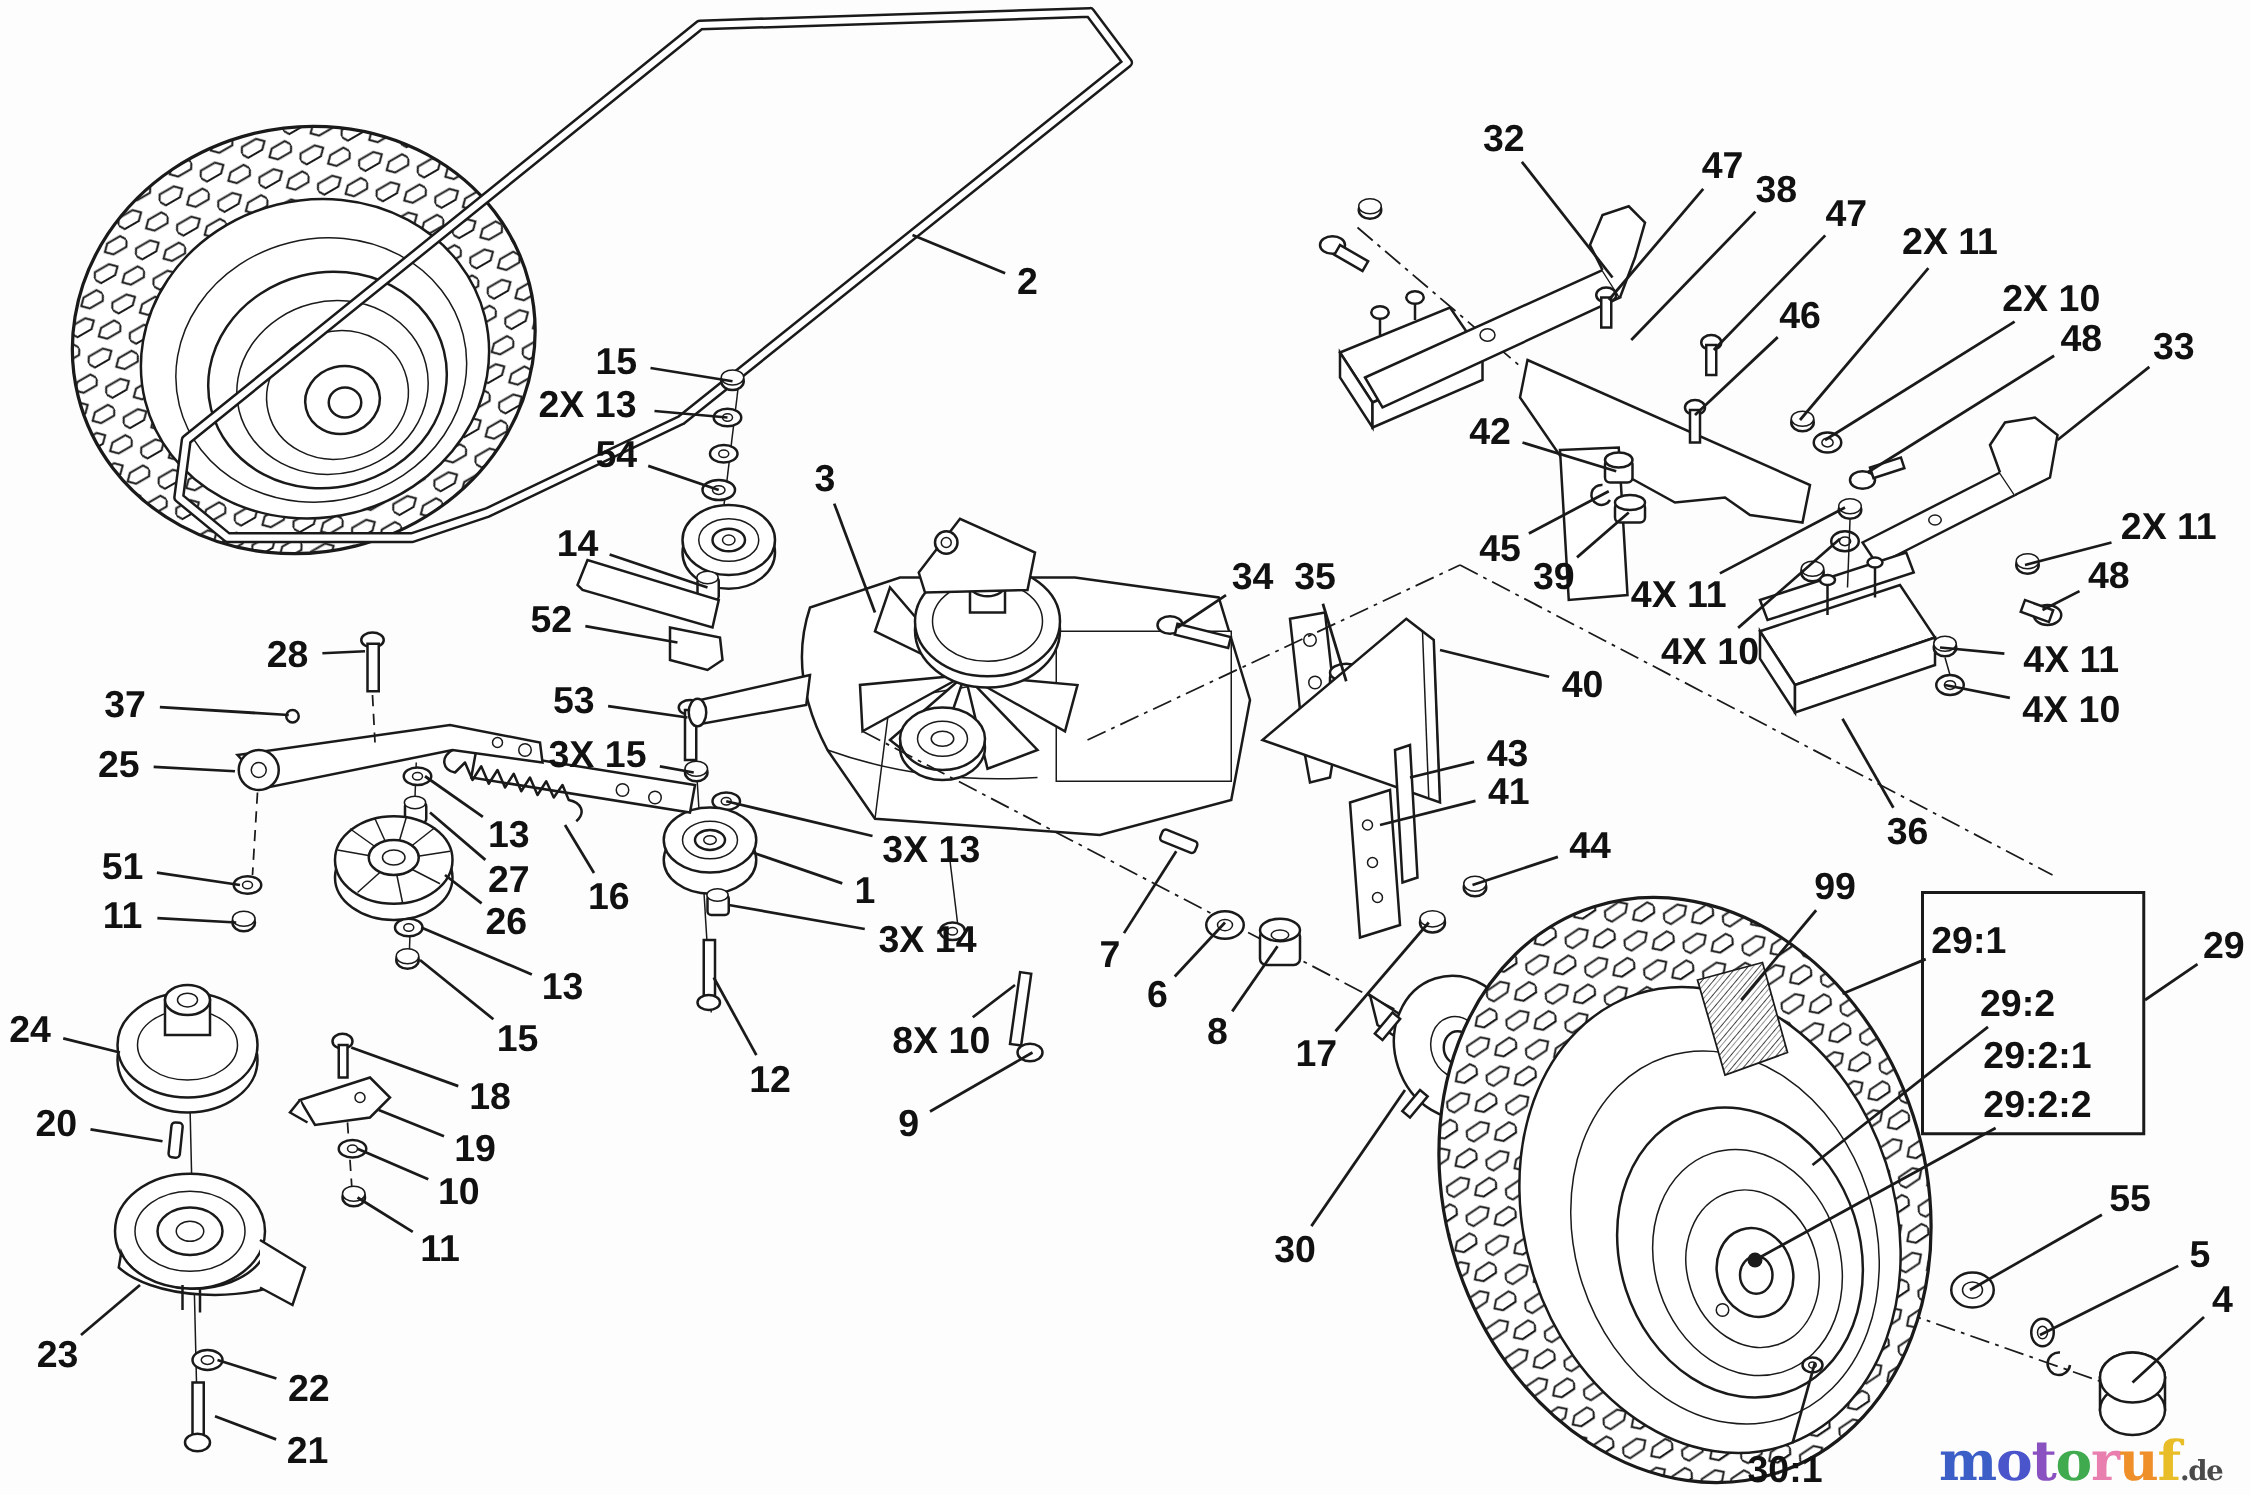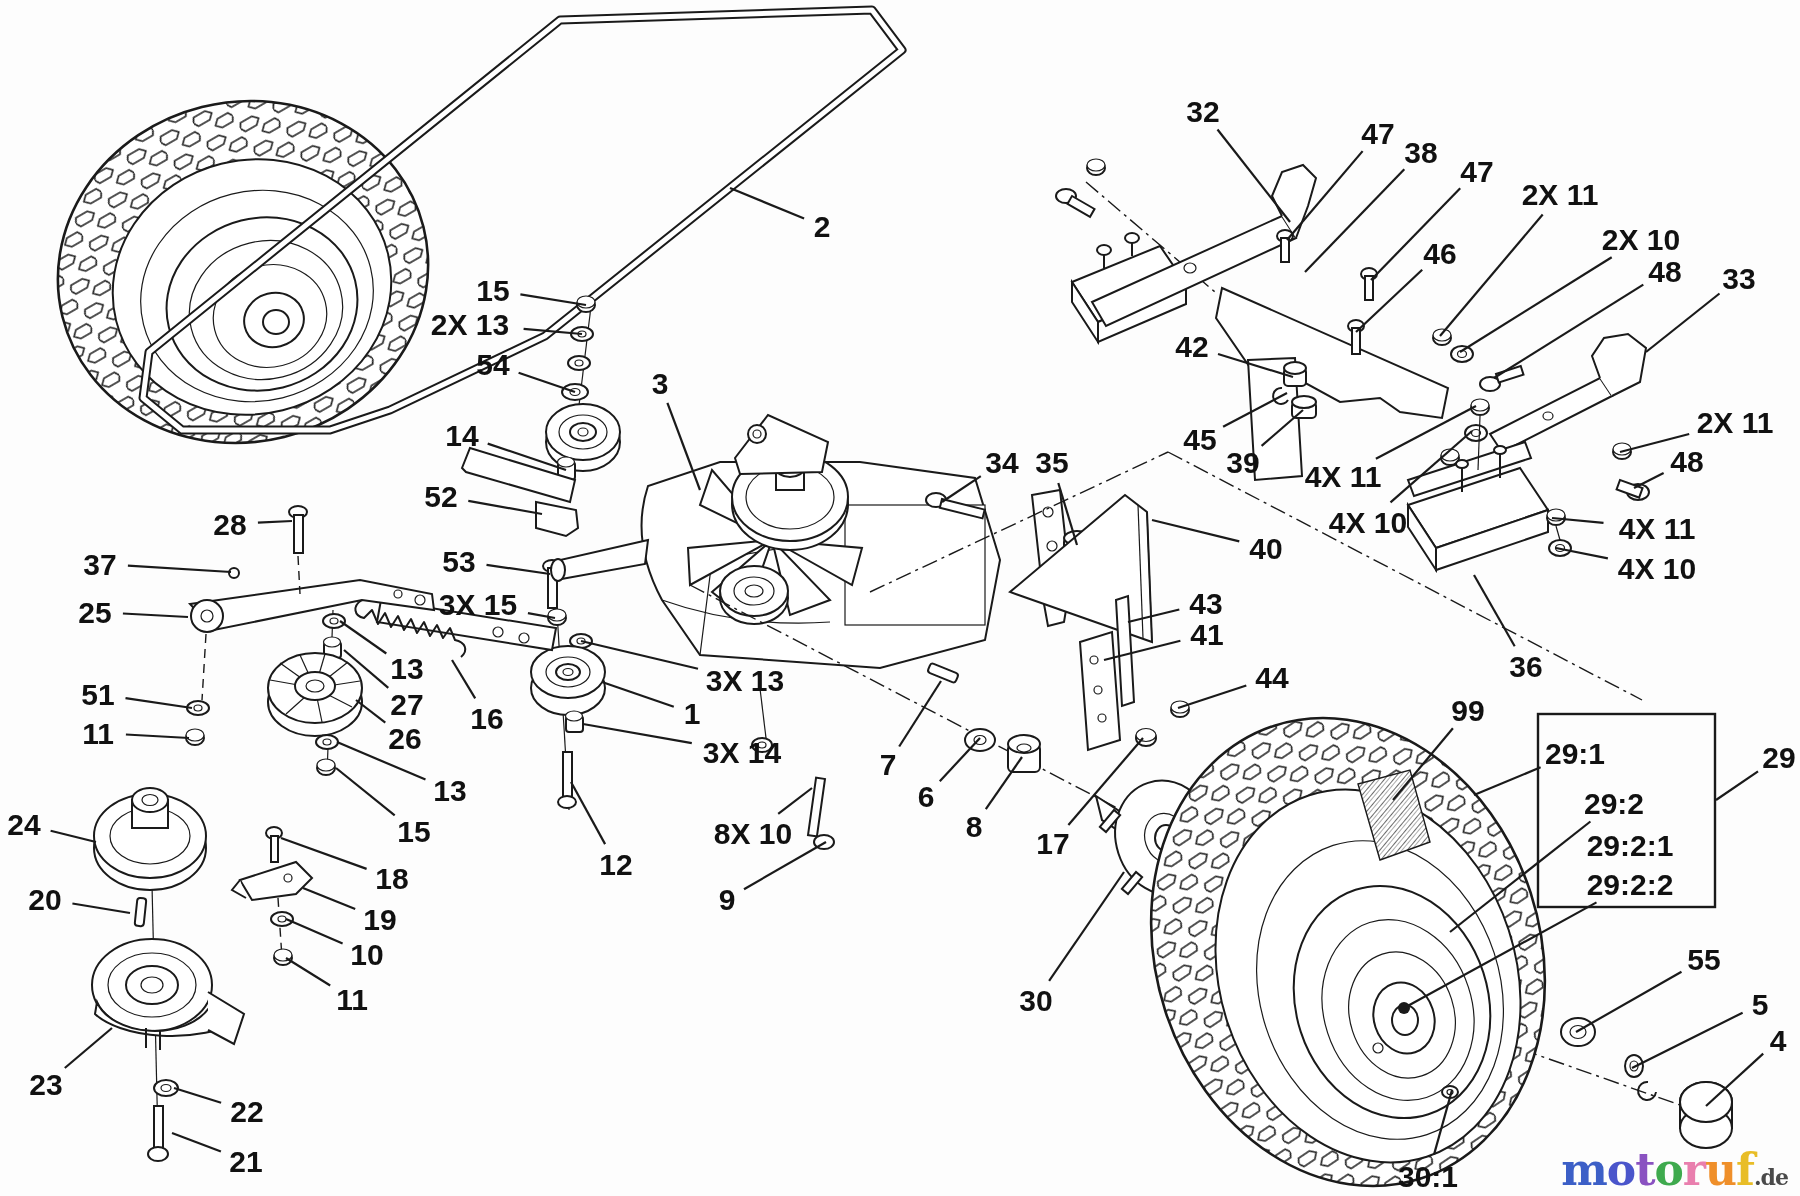--- a/index.html
+++ b/index.html
@@ -7,21 +7,21 @@
          font-family:"Liberation Sans", sans-serif;}
   svg{position:absolute;left:0;top:0;}
   .ln{fill:none;stroke:#1a1a1a;stroke-width:2;}
   .thin{fill:none;stroke:#1a1a1a;stroke-width:1.2;}
   .fw{fill:#ffffff;stroke:#1a1a1a;stroke-width:2;}
   .fwt{fill:#ffffff;stroke:#1a1a1a;stroke-width:1.2;}
   .dashdot{fill:none;stroke:#1a1a1a;stroke-width:1.4;stroke-dasharray:16 5 3 5;}
   .dashed{fill:none;stroke:#1a1a1a;stroke-width:1.4;stroke-dasharray:9 6;}
   .callout-text{font-family:"Liberation Sans",sans-serif;font-weight:bold;fill:#111;}
   .leader{stroke:#1a1a1a;stroke-width:2.2;fill:none;}
-  #watermark{position:absolute;right:12px;bottom:4px;font-family:"DejaVu Serif",serif;
+  #watermark{position:absolute;right:22px;bottom:4px;font-family:"DejaVu Serif",serif;
              font-weight:bold;font-size:44px;letter-spacing:-1px;line-height:1;}
   #watermark .suffix{font-size:22px;font-weight:bold;}
 </style>
 </head>
 <body>
 
 <div id="stage">
 <svg width="1800" height="1196" viewBox="0 0 1800 1196">
   <defs>
     <pattern id="tread" width="38" height="28" patternUnits="userSpaceOnUse" patternTransform="rotate(-16)">

